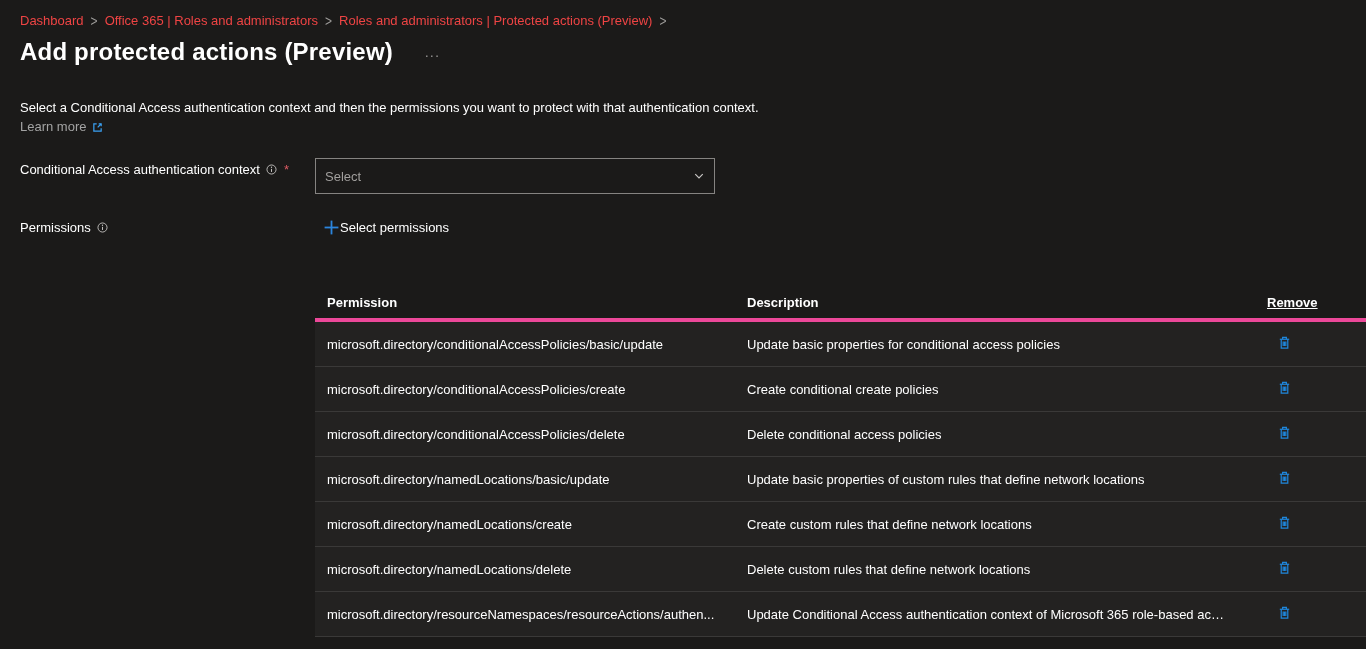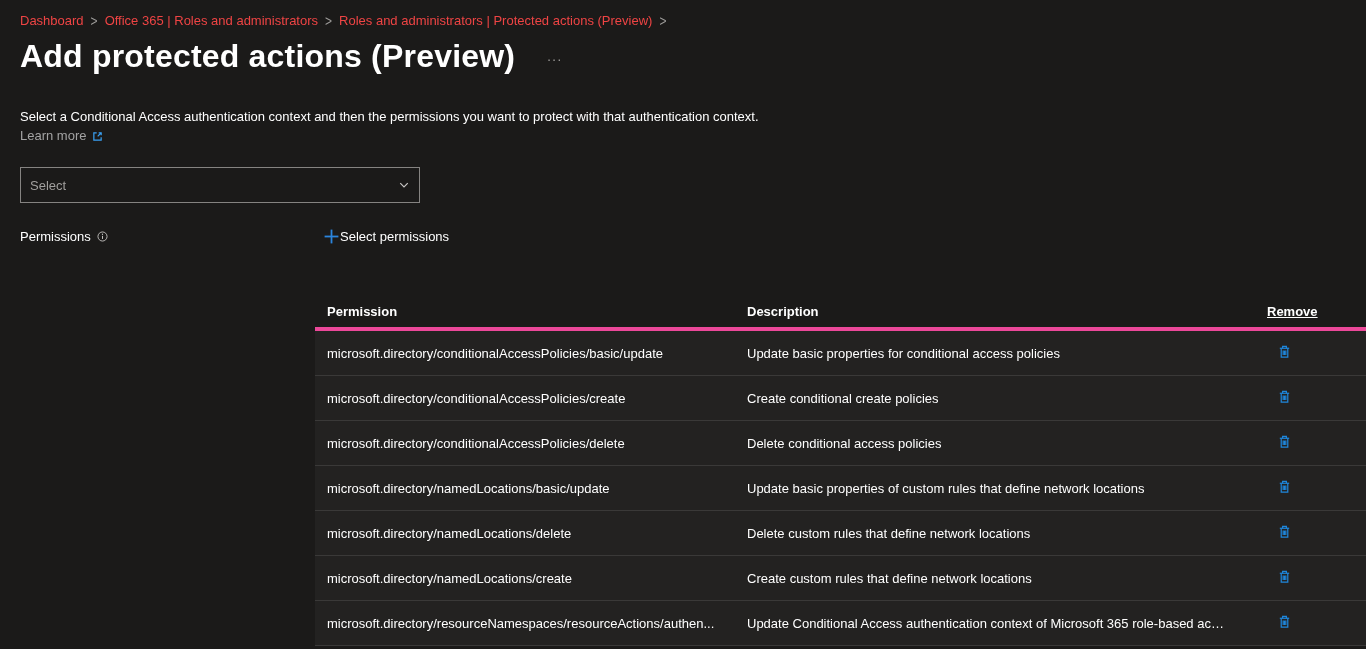--- a/index.html
+++ b/index.html
@@ -10,21 +10,21 @@
     font-family:"Liberation Sans", sans-serif;
     font-size:13px;
     overflow:hidden;
   }
   
   .breadcrumb { display:flex; align-items:center; gap:7px; padding:13px 20px 0 20px; font-size:13px; white-space:nowrap; }
   .crumb-link { color:#ef4444; text-decoration:none; cursor:pointer; }
   .crumb-sep { color:#9d9b99; font-size:12px; transform:scaleY(1.15); }
   
   .title-row { display:flex; align-items:center; gap:30px; padding:10px 20px 0 20px; }
-  .page-title { font-size:32px; font-weight:700; letter-spacing:0.2px; }
+  .page-title { font-size:24px; font-weight:700; letter-spacing:0.2px; }
   .more-button { color:#a19f9d; font-size:13px; letter-spacing:1.5px; cursor:pointer; line-height:1; padding:4px 2px; }
   
   .intro { padding:33px 20px 0 20px; line-height:18px; }
   .learn-more { display:inline-flex; align-items:center; gap:5px; color:#a3a3a3; text-decoration:none; cursor:pointer; margin-top:1px; }
   
   .form-row { display:flex; align-items:flex-start; margin:22px 0 0 20px; }
   .form-label { width:295px; display:flex; align-items:center; gap:5px; padding-top:4px; }
   .required-marker { color:#dc5a63; padding-left:1px; }
   .info-icon { display:inline-flex; }
   .dropdown {
@@ -69,20 +69,31 @@
       <svg width="13" height="13" viewBox="0 0 16 16" fill="none" stroke="#3aa0f3" stroke-width="1.5">
         <path d="M7 3.5 H3.5 V12.5 H12.5 V9"></path>
         <path d="M9.5 3.5 H12.5 V6.5"></path>
         <path d="M12.3 3.7 L8.2 7.8"></path>
       </svg>
     </span>
   </a>
 </div>
 
 <div class="form-row">
+  <div class="form-label">
+    <span>Conditional Access authentication context</span>
+    <span class="info-icon">
+      <svg width="13" height="13" viewBox="0 0 16 16" fill="none">
+        <circle cx="8" cy="8" r="5.6" stroke="#c8c6c4" stroke-width="1.1"></circle>
+        <line x1="8" y1="7.2" x2="8" y2="11" stroke="#c8c6c4" stroke-width="1.2"></line>
+        <circle cx="8" cy="5.2" r="0.8" fill="#c8c6c4"></circle>
+      </svg>
+    </span>
+    <span class="required-marker">*</span>
+  </div>
   <div class="dropdown">
     <span class="dropdown-placeholder">Select</span>
     <span class="info-icon">
       <svg width="12" height="12" viewBox="0 0 16 16" fill="none" stroke="#c8c6c4" stroke-width="1.6">
         <polyline points="3,5.5 8,10.5 13,5.5"></polyline>
       </svg>
     </span>
   </div>
 </div>
 
@@ -185,58 +196,58 @@
             <line x1="6.6" y1="7" x2="6.6" y2="11.7"></line>
             <line x1="8" y1="7" x2="8" y2="11.7"></line>
             <line x1="9.4" y1="7" x2="9.4" y2="11.7"></line>
           </svg>
         </span>
       </button>
     </div>
   </div>
 
   <div class="t-row">
+    <div class="col-perm">microsoft.directory/namedLocations/create</div>
+    <div class="col-desc">Create custom rules that define network locations</div>
+    <div class="col-remove">
+      <button class="trash-button">
+        <span>
+          <svg width="15" height="16" viewBox="0 0 16 17" fill="none" stroke="#1f87dc" stroke-width="1.3">
+            <path d="M6 4.5 V2.5 H10 V4.5"></path>
+            <path d="M3 4.5 H13"></path>
+            <path d="M4.5 4.5 V14 H11.5 V4.5"></path>
+            <line x1="6.6" y1="7" x2="6.6" y2="11.7"></line>
+            <line x1="8" y1="7" x2="8" y2="11.7"></line>
+            <line x1="9.4" y1="7" x2="9.4" y2="11.7"></line>
+          </svg>
+        </span>
+      </button>
+    </div>
+  </div>
+
+  <div class="t-row">
     <div class="col-perm">microsoft.directory/namedLocations/delete</div>
     <div class="col-desc">Delete custom rules that define network locations</div>
     <div class="col-remove">
       <button class="trash-button">
         <span>
           <svg width="15" height="16" viewBox="0 0 16 17" fill="none" stroke="#1f87dc" stroke-width="1.3">
             <path d="M6 4.5 V2.5 H10 V4.5"></path>
             <path d="M3 4.5 H13"></path>
             <path d="M4.5 4.5 V14 H11.5 V4.5"></path>
             <line x1="6.6" y1="7" x2="6.6" y2="11.7"></line>
             <line x1="8" y1="7" x2="8" y2="11.7"></line>
             <line x1="9.4" y1="7" x2="9.4" y2="11.7"></line>
           </svg>
         </span>
       </button>
     </div>
   </div>
 
   <div class="t-row">
-    <div class="col-perm">microsoft.directory/namedLocations/create</div>
-    <div class="col-desc">Create custom rules that define network locations</div>
-    <div class="col-remove">
-      <button class="trash-button">
-        <span>
-          <svg width="15" height="16" viewBox="0 0 16 17" fill="none" stroke="#1f87dc" stroke-width="1.3">
-            <path d="M6 4.5 V2.5 H10 V4.5"></path>
-            <path d="M3 4.5 H13"></path>
-            <path d="M4.5 4.5 V14 H11.5 V4.5"></path>
-            <line x1="6.6" y1="7" x2="6.6" y2="11.7"></line>
-            <line x1="8" y1="7" x2="8" y2="11.7"></line>
-            <line x1="9.4" y1="7" x2="9.4" y2="11.7"></line>
-          </svg>
-        </span>
-      </button>
-    </div>
-  </div>
-
-  <div class="t-row">
     <div class="col-perm">microsoft.directory/resourceNamespaces/resourceActions/authen...</div>
     <div class="col-desc">Update Conditional Access authentication context of Microsoft 365 role-based acce...</div>
     <div class="col-remove">
       <button class="trash-button">
         <span>
           <svg width="15" height="16" viewBox="0 0 16 17" fill="none" stroke="#1f87dc" stroke-width="1.3">
             <path d="M6 4.5 V2.5 H10 V4.5"></path>
             <path d="M3 4.5 H13"></path>
             <path d="M4.5 4.5 V14 H11.5 V4.5"></path>
             <line x1="6.6" y1="7" x2="6.6" y2="11.7"></line>

